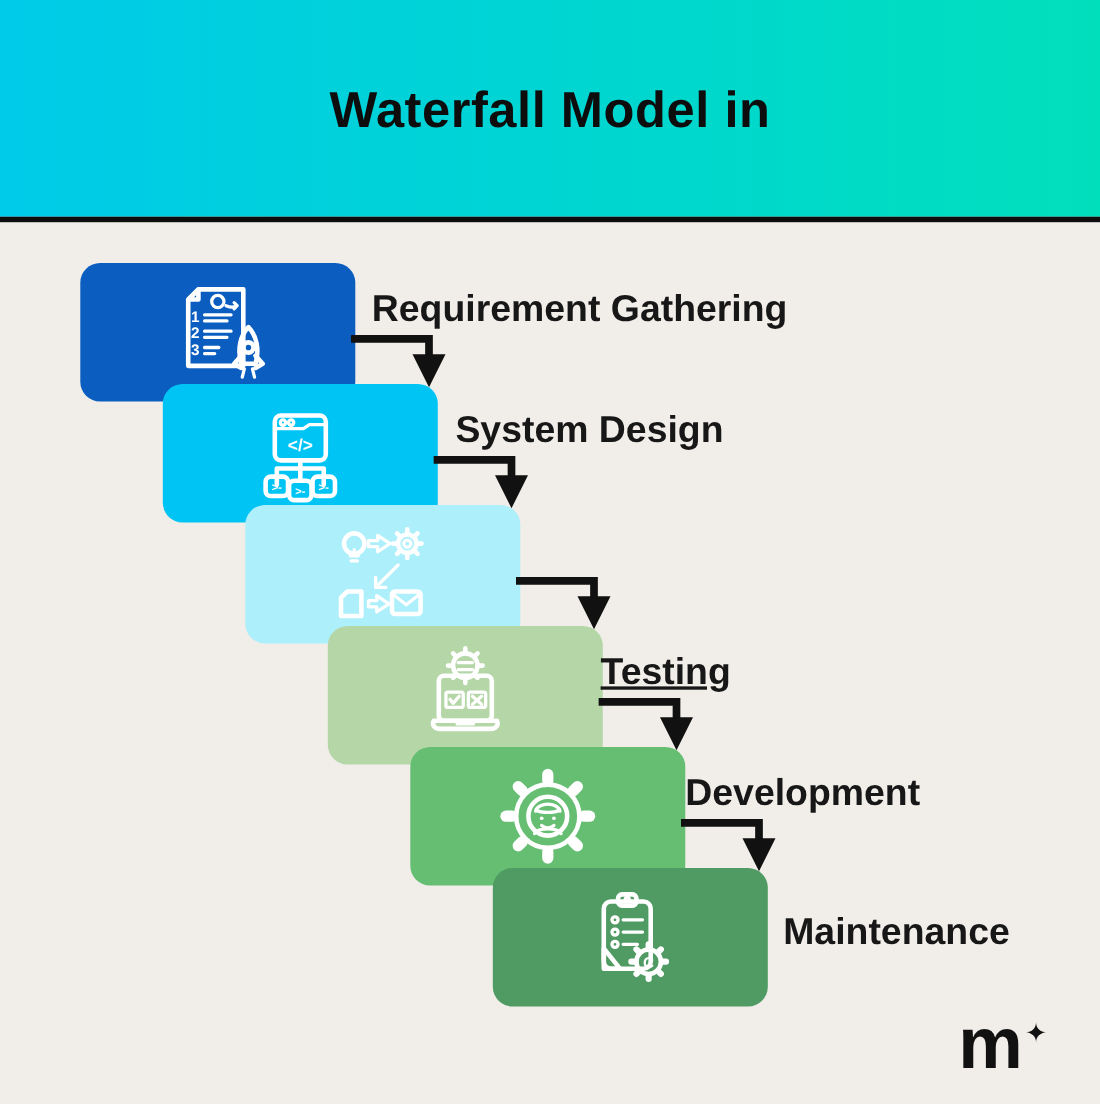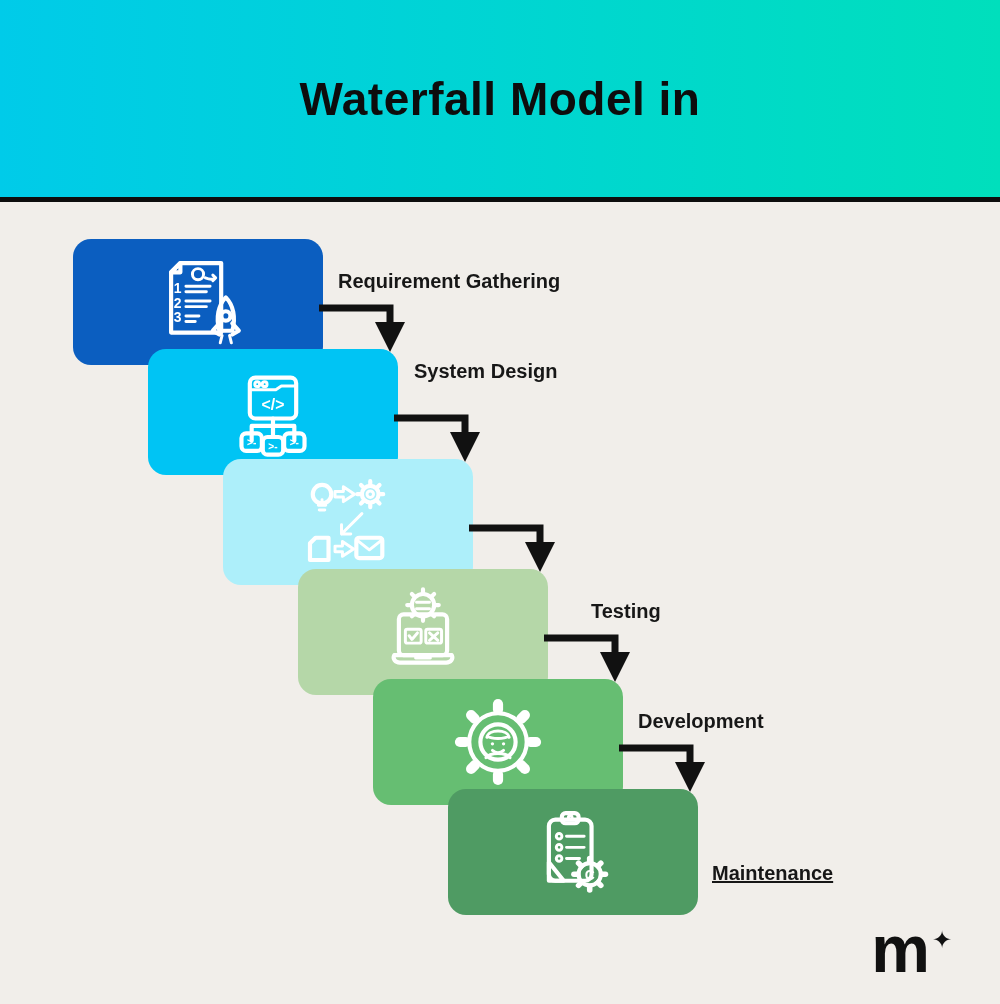--- a/index.html
+++ b/index.html
@@ -22,26 +22,26 @@
   .stage-box {
     position:absolute; width:250px; height:126px; border-radius:18px;
     display:flex; align-items:center; justify-content:center;
   }
   .stage-box svg { width:102px; height:102px; display:block; }
   .s0{left:73px;  top:239px;} .s1{left:148px; top:349px;}
   .s2{left:223px; top:459px;} .s3{left:298px; top:569px;}
   .s4{left:373px; top:679px;} .s5{left:448px; top:789px;}
   
   .stage-label {
-    position:absolute; font-size:20px; font-weight:bold; color:#171717;
+    position:absolute; font-size:34px; font-weight:bold; color:#171717;
     line-height:34px; white-space:nowrap;
   }
-  .l0{left:338px; top:264px;} .l1{left:414px; top:354px;}
-  .l2{left:488px; top:484px;} .l3{left:591px; top:594px;}
-  .l4{left:638px; top:704px;} .l5{left:712px; top:856px;text-decoration:underline;}
+  .l0{left:338px; top:264px;} .l1{left:414px; top:374px;}
+  .l2{left:488px; top:484px;} .l3{left:546px; top:594px;text-decoration:underline;}
+  .l4{left:623px; top:704px;} .l5{left:712px; top:830px;}
   
   .stage-arrow { position:absolute; width:90px; height:52px; }
   .a0{left:319px; top:304px;} .a1{left:394px; top:414px;}
   .a2{left:469px; top:524px;} .a3{left:544px; top:634px;}
   .a4{left:619px; top:744px;}
   
   .logo { position:absolute; right:50px; bottom:26px; color:#111; }
   .logo-m  { font-size:66px; font-weight:bold; line-height:48px; }
   .logo-star { font-size:24px; position:relative; top:-24px; left:2px; }
   

